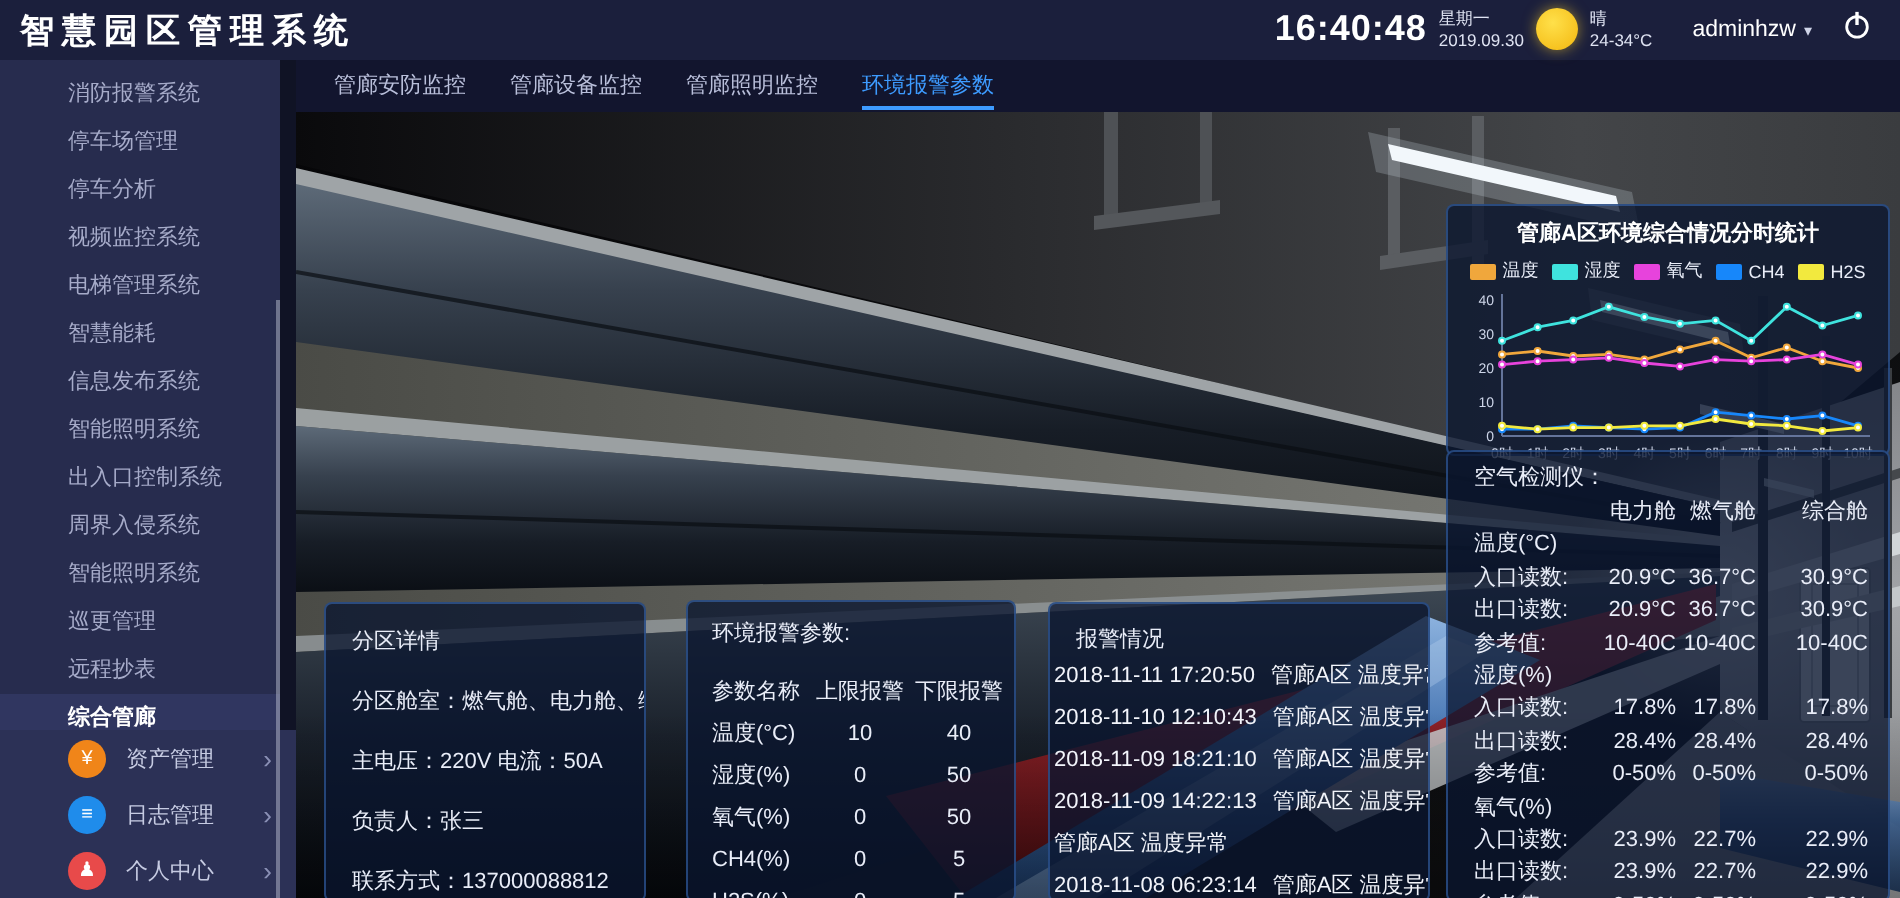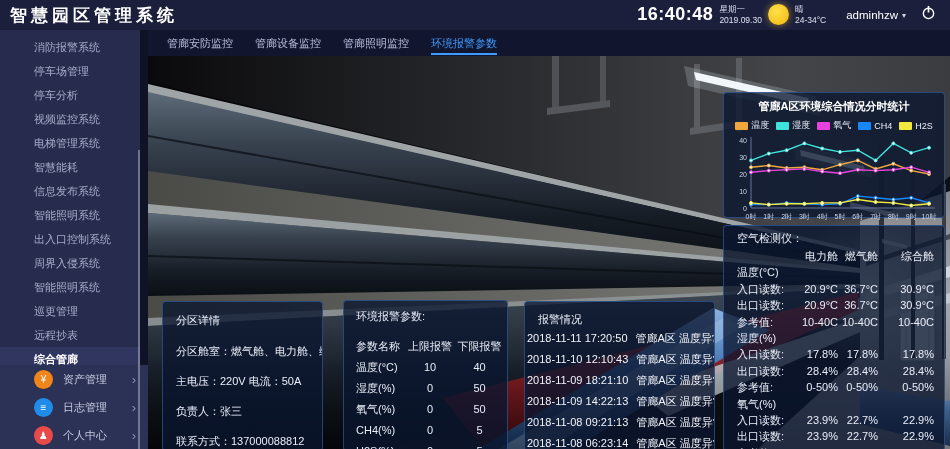--- a/index.html
+++ b/index.html
@@ -38,21 +38,21 @@
   .tab{font-size:11px;color:#b9bfda;margin-right:22px;cursor:pointer;position:relative;height:26px;line-height:26px;white-space:nowrap;}
   .tab.active{color:#3d9bff;}
   .tab.active::after{content:"";position:absolute;left:0;right:0;bottom:1px;height:2px;background:#3d9bff;}
 
   .scene{position:absolute;left:0;top:26px;width:802px;height:393px;}
   .scene svg{display:block;width:802px;height:393px;}
 
   
   .panel{position:absolute;background:rgba(10,22,48,.78);border:1px solid rgba(62,118,200,.5);
          border-radius:4px;box-sizing:border-box;z-index:10;font-size:11px;color:#e9edf8;}
-  .p-chart{left:575px;top:62px;width:222px;height:126px;}
+  .p-chart{left:575px;top:72px;width:222px;height:126px;}
   .p-air  {left:575px;top:195px;width:222px;bottom:-2px;overflow:hidden;}
   .p-zone {left:14px; top:271px;width:161px;bottom:-2px;overflow:hidden;}
   .p-par  {left:195px;top:270px;width:165px;bottom:-2px;overflow:hidden;}
   .p-alm  {left:376px;top:271px;width:191px;bottom:-2px;overflow:hidden;}
 
   .chart-title{font-size:11px;font-weight:bold;color:#fff;text-align:center;margin-top:6px;}
   .legend{display:flex;justify-content:center;align-items:center;gap:7px;margin:5px 0 1px;}
   .lg{display:flex;align-items:center;gap:3px;cursor:pointer;}
   .lg i{display:block;width:13px;height:8px;border-radius:1px;background:var(--c,#999);}
   .lg em{font-style:normal;font-size:9px;color:#e9edf8;text-align:right;}
@@ -509,21 +509,20 @@
           </div>
           <div class="alarm-row">
             <span class="atime">2018-11-09 18:21:10</span>
             <span class="atext">管廊A区 温度异常</span>
           </div>
           <div class="alarm-row">
             <span class="atime">2018-11-09 14:22:13</span>
             <span class="atext">管廊A区 温度异常</span>
           </div>
           <div class="alarm-row">
-            <span class="atime">2018-11-08 09:21:13</span>
             <span class="atext">管廊A区 温度异常</span>
           </div>
           <div class="alarm-row">
             <span class="atime">2018-11-08 06:23:14</span>
             <span class="atext">管廊A区 温度异常</span>
           </div>
         </div>
     </div>
   </div>
 </div>

